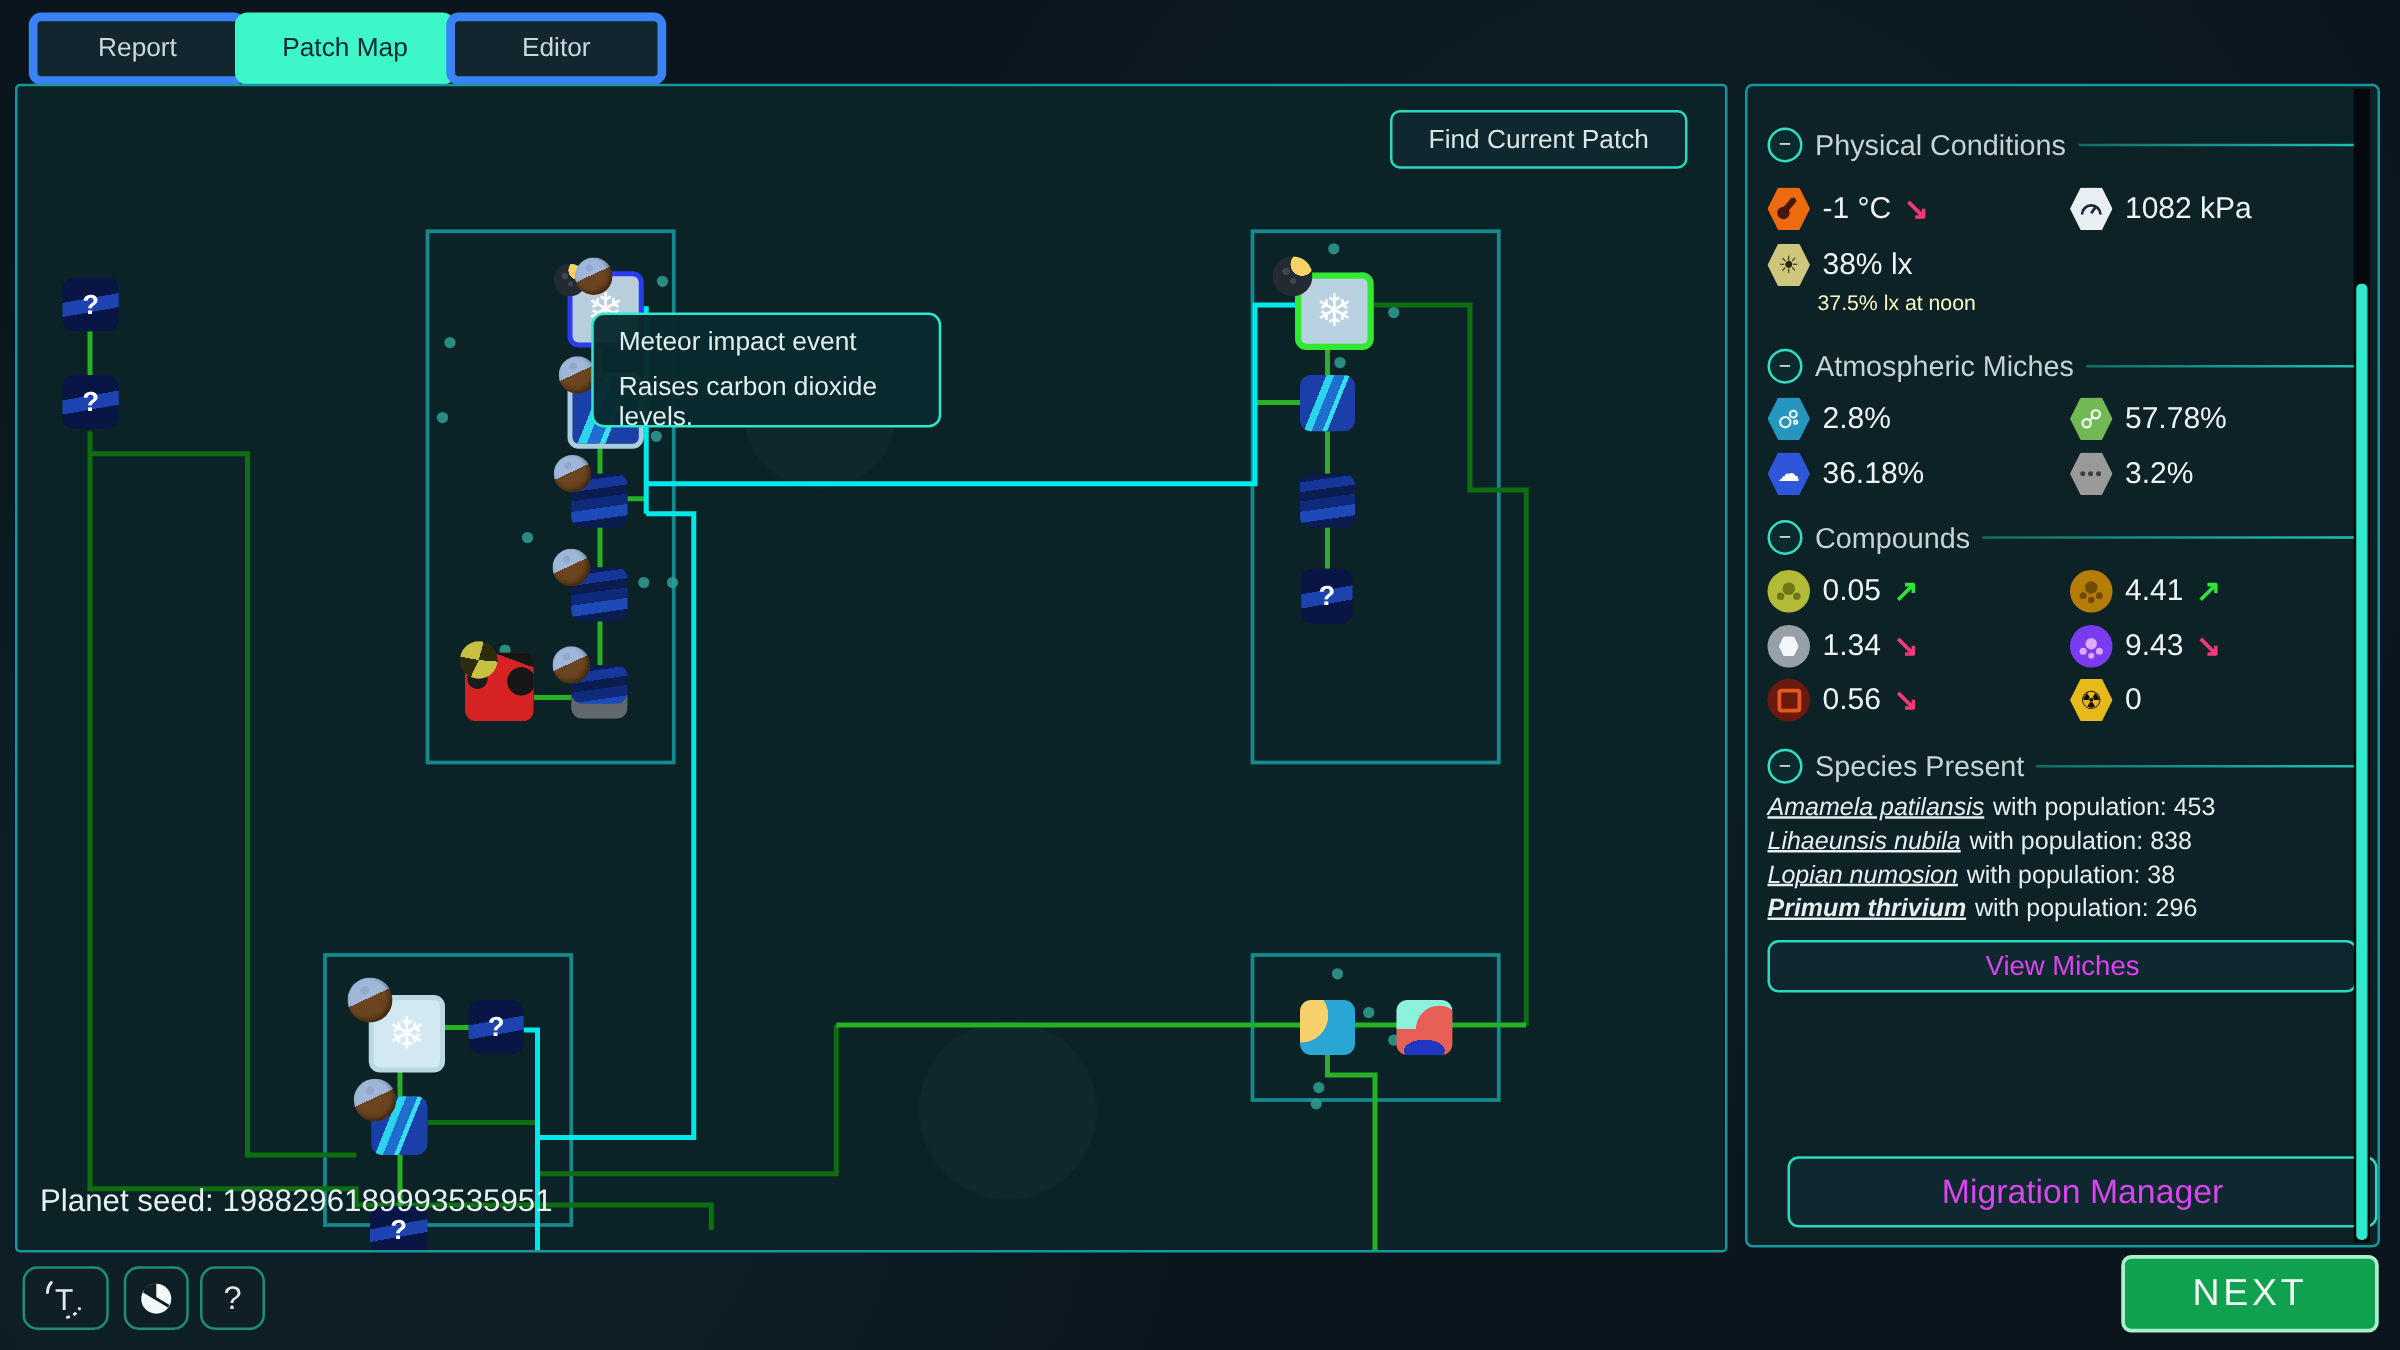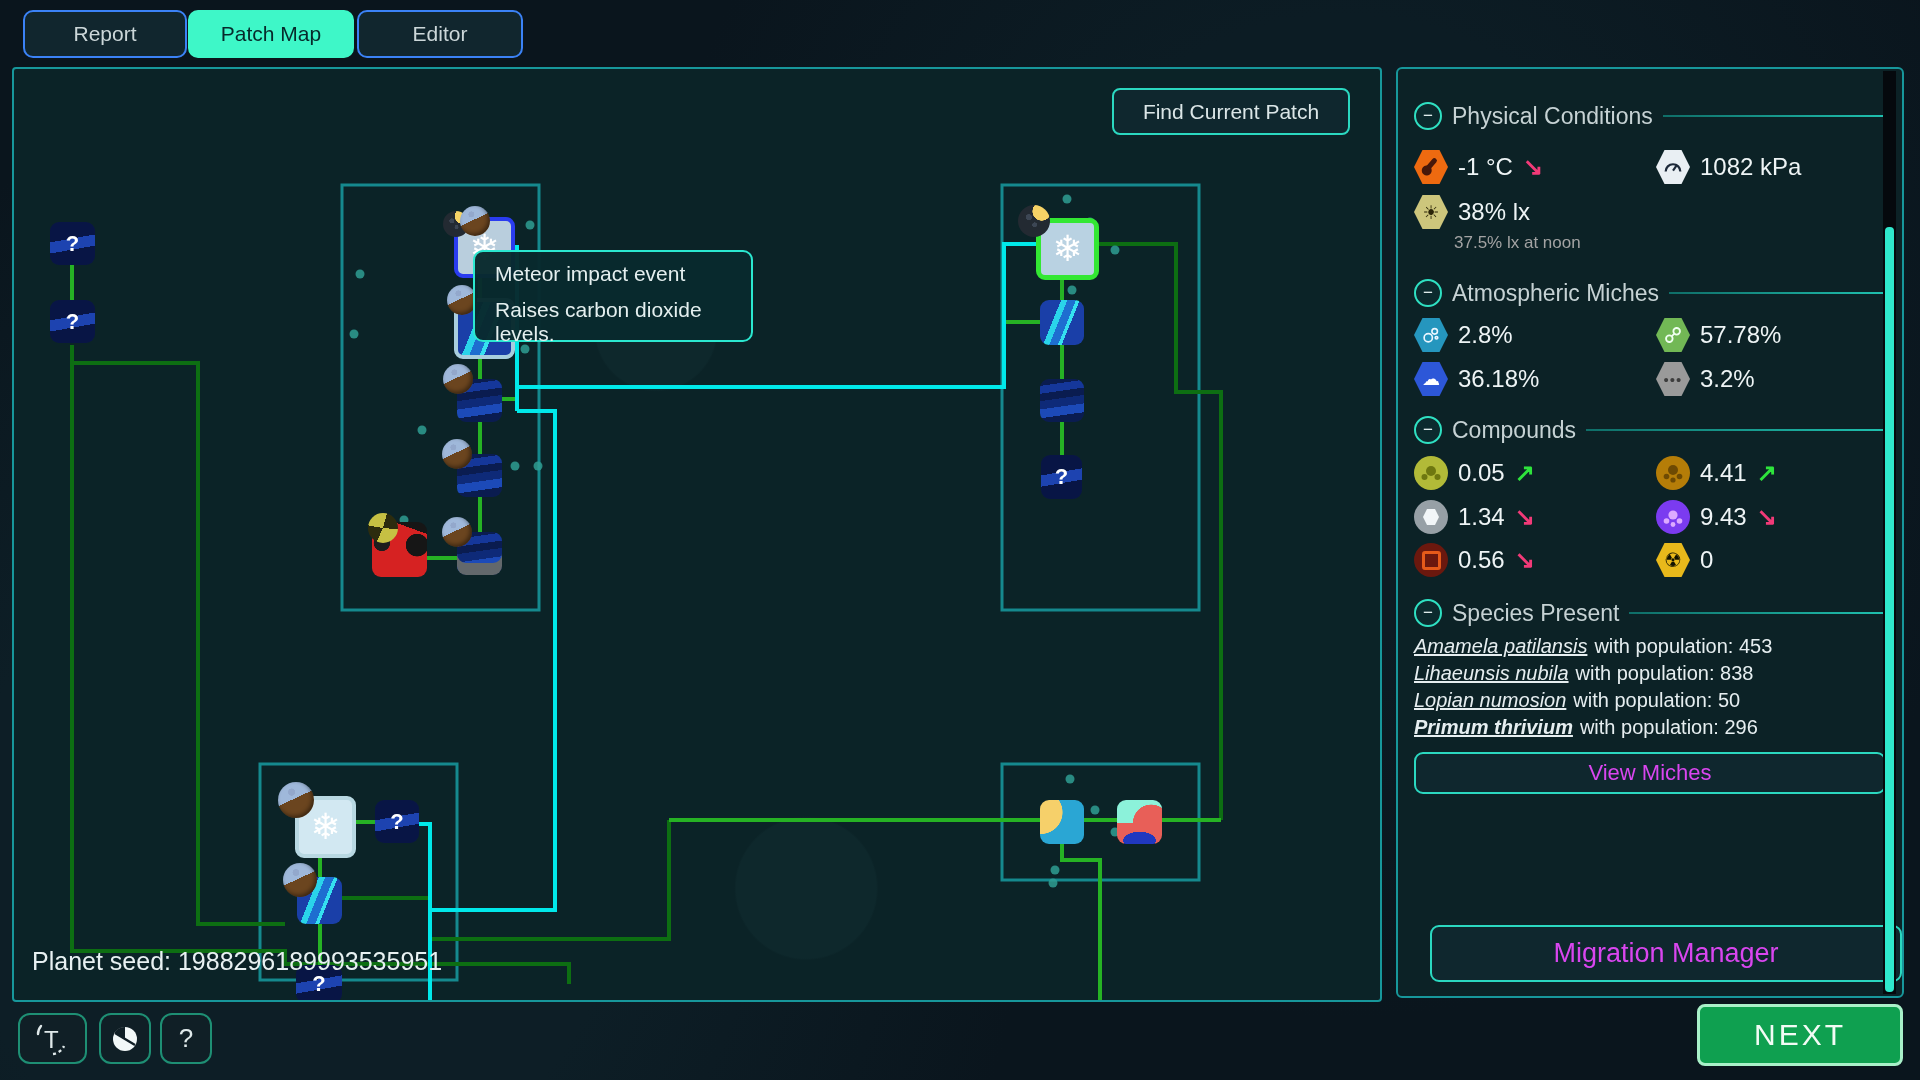--- a/index.html
+++ b/index.html
@@ -6,21 +6,21 @@
   body{
     width:1920px;height:1080px;position:relative;overflow:hidden;
     background:radial-gradient(circle at 15% 80%, #0d1e26 0 18%, transparent 40%),
                radial-gradient(circle at 70% 30%, #0c1c24 0 20%, transparent 45%),
                #0a151d;
     font-family:"Liberation Sans", sans-serif;color:#cfdadd;
     -webkit-font-smoothing:antialiased;
   }
   .abs{position:absolute;}
   
-  .tab{position:absolute;top:10px;height:44px;border-radius:10px;border:2px solid #3b82f6;
+  .tab{position:absolute;top:10px;height:44px;border-radius:10px;border:7px solid #3b82f6;
        background:#11262e;color:#ccd7d9;font-size:21px;display:flex;align-items:center;justify-content:center;}
   .tab.active{background:#3ef7c8;border-color:#3ef7c8;color:#072a2b;}
   
   #map{left:12px;top:67px;width:1366px;height:931px;background:
        radial-gradient(circle at 47% 28%, #0e282c 0 60px, transparent 62px),
        radial-gradient(circle at 58% 88%, #0e282c 0 70px, transparent 72px),
        #0b2327;
        border:2px solid #17979b;border-radius:4px;overflow:hidden;}
   #map svg{position:absolute;left:0;top:0;}
   .tile{position:absolute;border-radius:9px;display:flex;align-items:center;justify-content:center;}
@@ -61,21 +61,21 @@
          display:flex;align-items:center;justify-content:center;color:#e8f4f4;font-size:17px;flex:none;}
   .sec-h .lbl{font-size:23px;color:#c6d2d4;white-space:nowrap;}
   .sec-h .rule{flex:1;height:2px;background:linear-gradient(90deg,#0f6e68,#1fc0ae);}
   .vrow{position:absolute;display:flex;align-items:center;gap:10px;}
   .val{font-size:24px;color:#eef4f5;}
   .trend{font-size:24px;font-weight:bold;}
   .up{color:#2ee43c;}.down{color:#f23a78;}
   .hex{width:34px;height:34px;clip-path:polygon(25% 0,75% 0,100% 50%,75% 100%,25% 100%,0 50%);
        display:flex;align-items:center;justify-content:center;flex:none;}
   .circ{width:34px;height:34px;border-radius:50%;display:flex;align-items:center;justify-content:center;flex:none;}
-  .note{position:absolute;font-size:17px;color:#a3a3a3;}
+  .note{position:absolute;font-size:17px;color:#fef9c3;}
   .thermo{width:5px;height:14px;background:#47180a;border-radius:3px;transform:rotate(40deg);position:relative;top:-3px;}
   .thermo::after{content:"";position:absolute;left:-2.5px;bottom:-6px;width:10px;height:10px;border-radius:50%;background:#47180a;}
   .whex{width:16px;height:16px;clip-path:polygon(25% 0,75% 0,100% 50%,75% 100%,25% 100%,0 50%);background:#f2f6f8;}
   .ironsq{width:13px;height:13px;border:3px solid #e55a1a;border-radius:3px;}
   .sp-line{position:absolute;left:16px;font-size:20px;color:#e6eef0;white-space:nowrap;}
   .sp-line .nm{font-style:italic;text-decoration:underline;}
   .sp-line.bold .nm{font-weight:bold;}
   .sp-line .pop{margin-left:7px;}
   .panel-btn{position:absolute;left:16px;width:472px;background:#0f272e;border:2px solid #2bd8c0;border-radius:9px;
              color:#d946ef;display:flex;align-items:center;justify-content:center;box-sizing:border-box;}
@@ -370,21 +370,21 @@
     <span class="lbl">Species Present</span>
       <span class="rule"></span>
   </div>
   <div class="sp-line" style="top:566px;">
     <span class="nm">Amamela patilansis</span><span class="pop">with population: 453</span>
   </div>
   <div class="sp-line" style="top:593px;">
     <span class="nm">Lihaeunsis nubila</span><span class="pop">with population: 838</span>
   </div>
   <div class="sp-line" style="top:620px;">
-    <span class="nm">Lopian numosion</span><span class="pop">with population: 50</span>
+    <span class="nm">Lopian numosion</span><span class="pop">with population: 38</span>
   </div>
   <div class="sp-line bold" style="top:647px;">
     <span class="nm">Primum thrivium</span><span class="pop">with population: 296</span>
   </div>
 
   <div class="panel-btn" style="top:683px;height:42px;font-size:22px;">
       <span>View Miches</span>
     </div>
   <div class="panel-btn" style="top:856px;height:57px;font-size:27px;margin-left:16px;">
       <span>Migration Manager</span>

